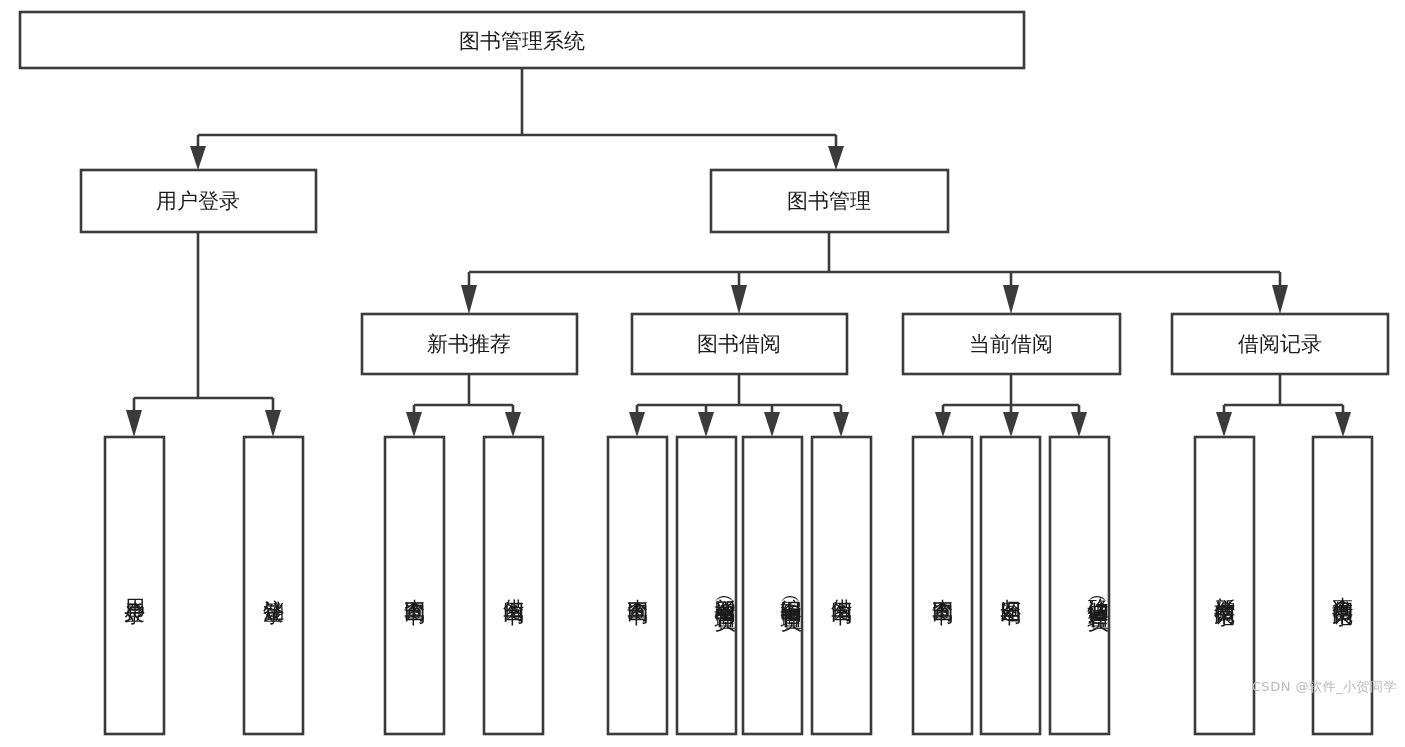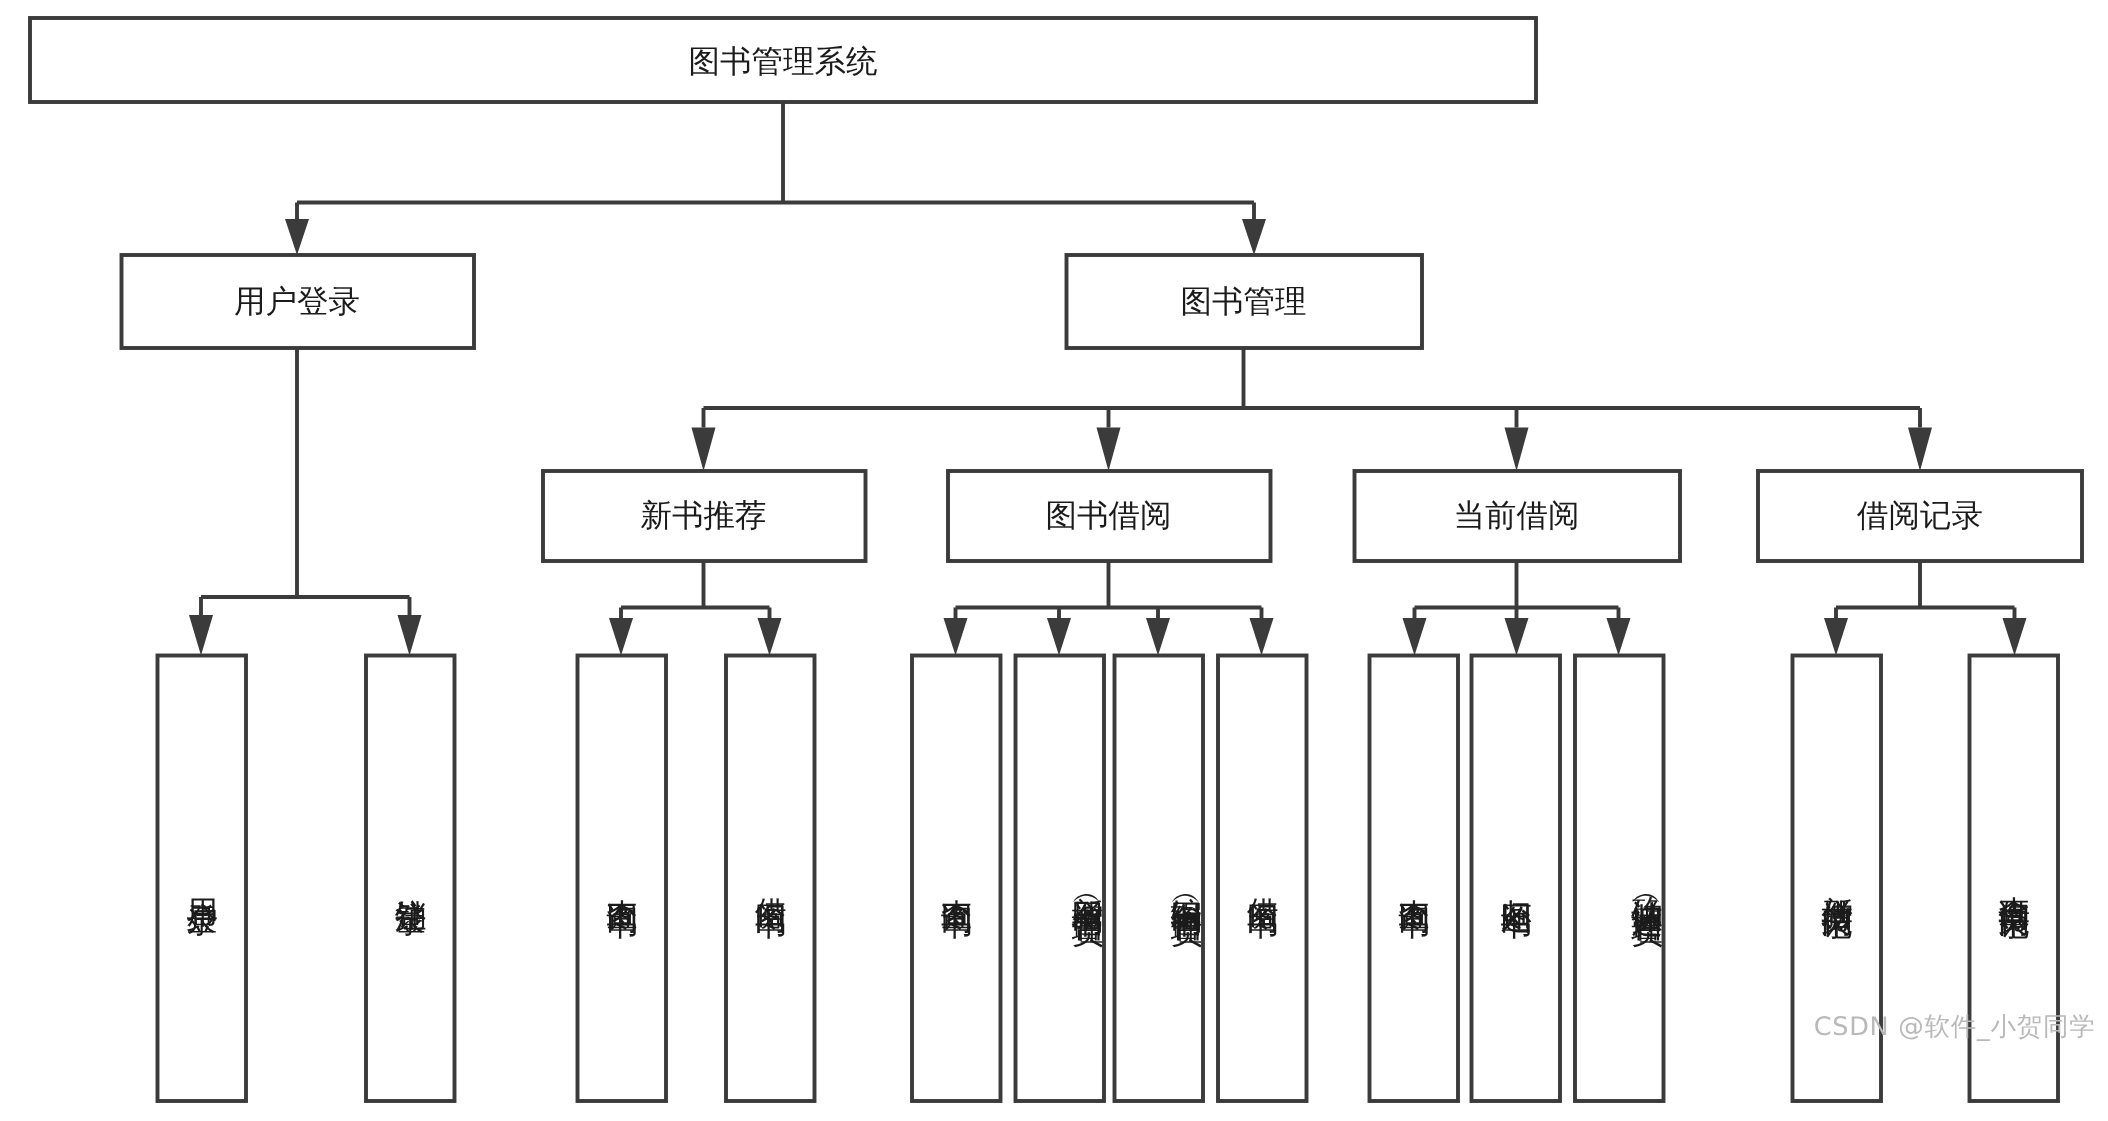--- a/index.html
+++ b/index.html
@@ -64,21 +64,21 @@
     justify-content: center;
     white-space: nowrap;
     text-align: center;
     pointer-events: none;
   }
   #watermark {
     position: absolute;
     right: 8px;
     bottom: 6px;
     font-family: "DejaVu Sans", "Liberation Sans", sans-serif;
-    font-size: 17px;
+    font-size: 13px;
     color: #b9b9b9;
     white-space: nowrap;
     letter-spacing: 0.5px;
   }
 </style>
 </head>
 <body>
 
 <div id="diagram-root">
 

